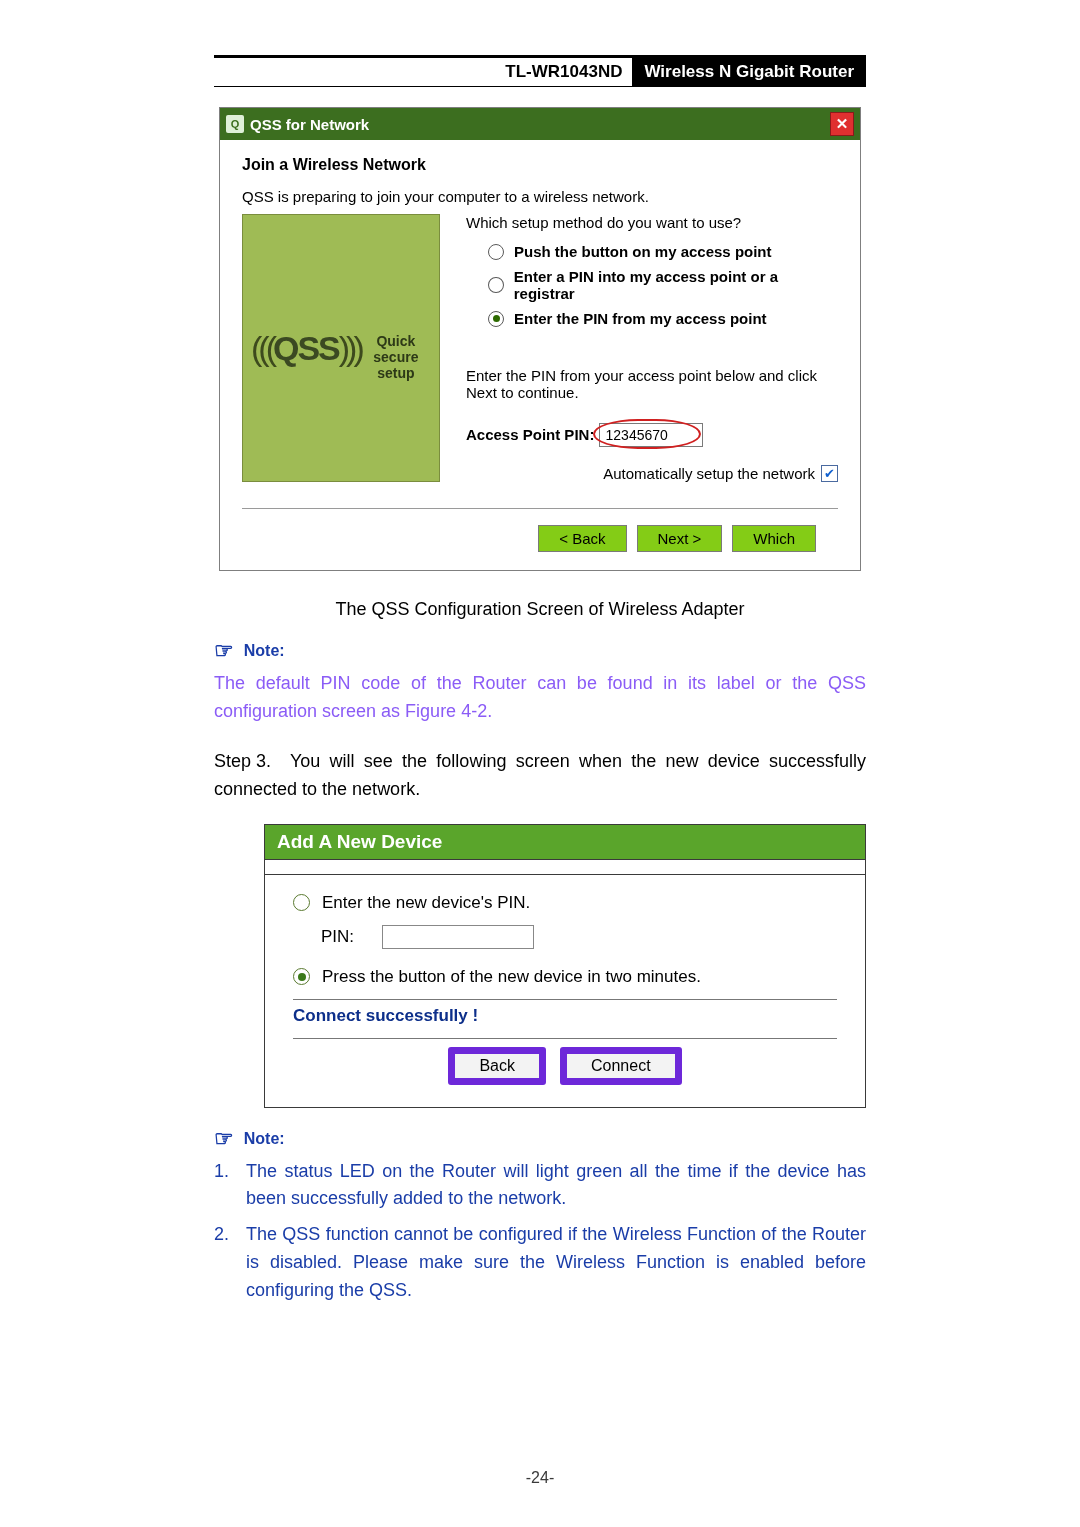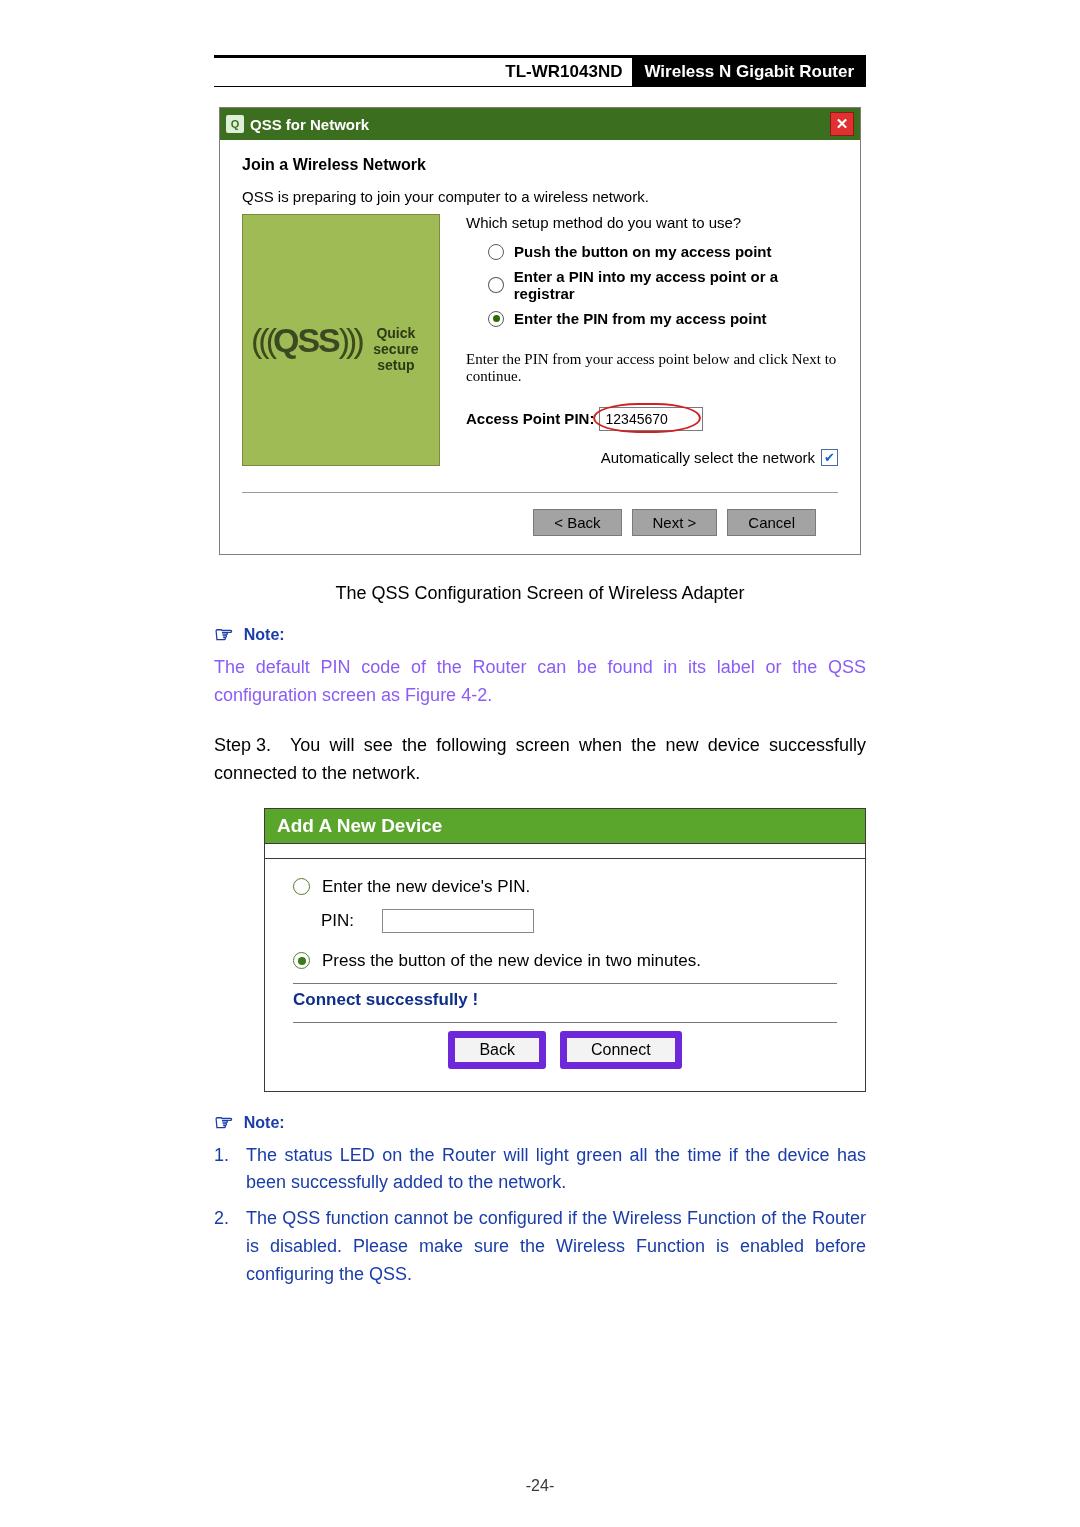--- a/index.html
+++ b/index.html
@@ -22,29 +22,29 @@
   .mid{display:flex;border-bottom:1px solid #9a9a9a;padding-bottom:26px;}
   .qss-panel{width:180px;background:#9fbb55;color:#3d4a1d;display:flex;flex-direction:row;align-items:center;justify-content:center;padding:28px 8px;text-align:center;border:1px solid #7a8d3e;}
   .qss-big{font-weight:bold;font-size:34px;color:#3b4922;letter-spacing:-2px;}
   .qss-arc{font-size:34px;letter-spacing:-4px;}
   .qss-sub{margin-top:18px;font-size:14px;color:#2d3917;font-weight:bold;}
   .opts{flex:1;padding-left:26px;font-size:15px;}
   .question{margin-bottom:12px;}
   .opt{margin:8px 0 8px 22px;font-weight:bold;display:flex;align-items:center;}
   .radio{width:14px;height:14px;border:1px solid #5a5a5a;border-radius:50%;margin-right:10px;display:inline-flex;align-items:center;justify-content:center;}
   .radio.sel::after{content:"";width:7px;height:7px;background:#2d6a00;border-radius:50%;}
-  .hint{margin:24px 0 0 0;font-family:Liberation Serif, serif;}
+  .hint{margin:40px 0 0 0;}
   .pin-row{margin:22px 0 0 0;font-weight:bold;}
   .pin-box{position:relative;display:inline-block;}
   .pin-input{border:1px solid #7a7a7a;padding:3px 6px;width:90px;font-size:14px;font-weight:normal;}
   .red-oval{position:absolute;left:-6px;top:-4px;width:104px;height:26px;border:2px solid #d02020;border-radius:50%/60%;pointer-events:none;}
   .auto-row{display:flex;justify-content:flex-end;align-items:center;margin:18px 0 0 0;font-size:15px;}
   .chk{width:15px;height:15px;border:1px solid #4a6aa0;display:inline-flex;align-items:center;justify-content:center;margin-left:6px;color:#1060d0;font-size:13px;}
   .dlg-btns{display:flex;justify-content:flex-end;gap:10px;padding:16px 22px 18px 22px;}
-  .dlg-btn{border:1px solid #7a7a7a;background:#a3a3a3;padding:4px 20px;font-size:15px;cursor:pointer;}
+  .dlg-btn{border:1px solid #7a7a7a;background:#84cc16;padding:4px 20px;font-size:15px;cursor:pointer;}
   
   .caption{text-align:center;margin:28px 0 18px 0;font-size:18px;}
   .note-row{display:flex;align-items:center;gap:10px;color:#1a3da8;font-weight:bold;margin:6px 0;}
   .hand{font-size:22px;}
   .blue-para{color:#8b5cf6;font-size:18px;text-align:justify;margin:6px 0 22px 0;line-height:1.55;}
   .step{font-size:18px;text-align:justify;line-height:1.55;margin-bottom:20px;}
   .step .lbl{display:inline-block;width:76px;}
   
   .panel{border:1px solid #3a3a3a;margin:0 0 18px 50px;}
   .panel-title{background:#5aa52b;color:#fff;font-weight:bold;padding:6px 12px;font-size:19px;border-bottom:1px solid #3a3a3a;}
@@ -55,21 +55,21 @@
   .p-radio.sel::after{content:"";width:8px;height:8px;border-radius:50%;background:#3c7a1a;}
   .pin-label{margin-left:28px;display:flex;align-items:center;margin-bottom:18px;gap:20px;}
   .pin-field{border:1px solid #888;width:150px;height:22px;margin-left:8px;background:#fff;}
   .conn-ok{color:#0d2f8a;font-weight:bold;padding:6px 0 12px 0;}
   .panel-sep{border-top:1px solid #777;}
   .panel-btns{display:flex;justify-content:center;gap:14px;padding:8px 0 10px 0;}
   .p-btn{border:7px solid #6d28d9;border-radius:3px;background:#f3f3f3;padding:3px 24px;font-size:16px;cursor:pointer;}
   .list{font-size:18px;line-height:1.55;text-align:justify;color:#1a3da8;margin:4px 0 4px 0;}
   .li{display:flex;margin-bottom:8px;}
   .li .num{width:32px;flex:none;}
-  .page-num{position:absolute;left:0;right:0;bottom:32px;text-align:center;color:#3a3a3a;font-size:16px;}
+  .page-num{position:absolute;left:0;right:0;bottom:40px;text-align:center;color:#3a3a3a;font-size:16px;}
 </style>
 </head>
 <body>
 
 <div class="page">
   <div class="content">
 
     <div class="header-line"></div>
     <div class="header-row">
       <div class="model">TL-WR1043ND</div>
@@ -107,29 +107,29 @@
               </div>
             <div class="hint">Enter the PIN from your access point below and click Next to continue.</div>
             <div class="pin-row">
               <span>Access Point PIN:</span>
               <span class="pin-box">
                 <input class="pin-input" value="12345670" style="">
                 <span class="red-oval"></span>
               </span>
             </div>
             <div class="auto-row">
-              <span>Automatically select the network</span>
+              <span>Automatically setup the network</span>
               <span class="chk">✔</span>
             </div>
           </div>
         </div>
         <div class="dlg-btns">
           <div class="dlg-btn">&lt; Back</div>
           <div class="dlg-btn">Next &gt;</div>
-          <div class="dlg-btn">Cancel</div>
+          <div class="dlg-btn">Which</div>
         </div>
       </div>
     </div>
 
     <div class="caption">The QSS Configuration Screen of Wireless Adapter</div>
 
     <div class="note-row">
       <span class="hand">☞</span>
       <span>Note:</span>
     </div>

